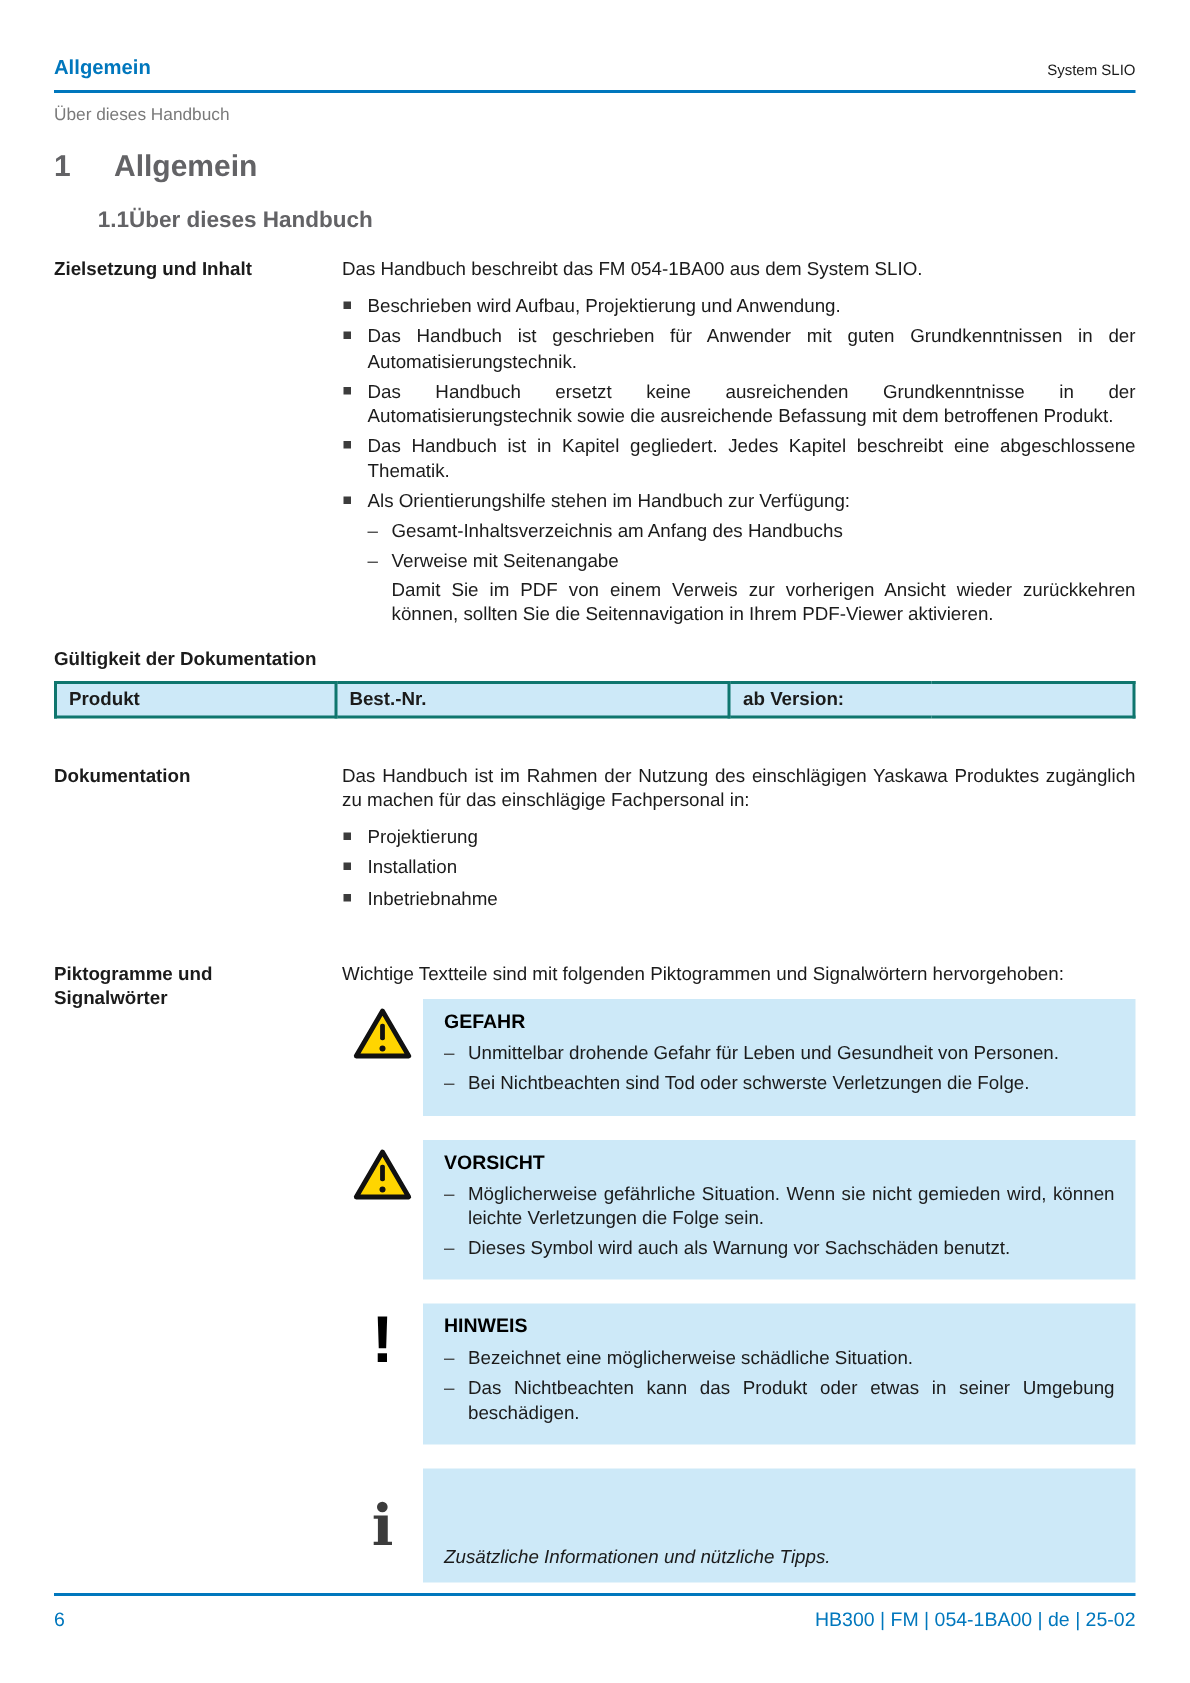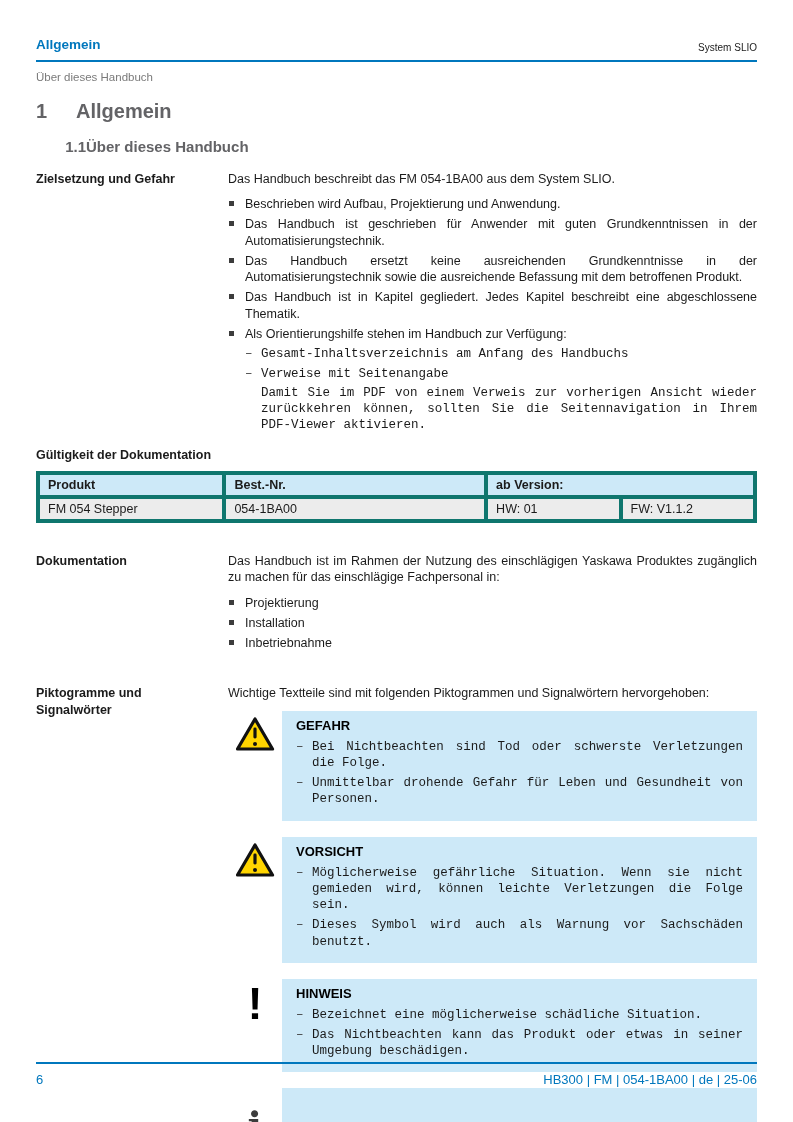--- a/index.html
+++ b/index.html
@@ -36,29 +36,29 @@
   .row{display:flex;margin-top:14px;}
   .label-col{flex:0 0 192px;width:192px;font-weight:bold;padding-right:14px;}
   .content-col{flex:1;min-width:0;}
   p.intro{margin:0 0 9px 0;text-align:justify;}
 
   ul.squares{list-style:none;margin:0;padding:0;}
   ul.squares>li{position:relative;padding-left:17px;margin-bottom:4px;text-align:justify;}
   ul.squares>li::before{content:"";position:absolute;left:1px;top:5px;width:5px;height:5px;background:#3c3c3c;}
 
   .dash-list{margin-top:4px;}
-  .dash-item{position:relative;padding-left:16px;margin-bottom:4px;text-align:justify;font-family:Liberation Mono, monospace;}
+  .dash-item{position:relative;padding-left:16px;margin-bottom:4px;text-align:justify;}
   .dash-item::before{content:"–";position:absolute;left:0;top:0;color:#3c3c3c;}
   .dash-note{margin-top:2px;text-align:justify;}
 
   
   .section-label{font-weight:bold;margin-top:10px;}
   table.validity{width:100%;border-collapse:collapse;margin-top:7px;font-size:12.5px;}
   table.validity th,table.validity td{
-    border:4px solid #0f766e;padding:2px 8px;text-align:left;height:20px;vertical-align:middle;}
+    border:2px solid #0f766e;padding:2px 8px;text-align:left;height:20px;vertical-align:middle;}
   table.validity th{background:var(--box-blue);font-weight:bold;}
   table.validity td{background:var(--row-gray);font-weight:normal;}
 
   .row-doc{margin-top:30px;}
   .row-pikto{margin-top:30px;}
 
   
   .notice{display:flex;margin-top:0;margin-bottom:16px;}
   .notice-icon{flex:0 0 54px;background:#fff;display:flex;justify-content:center;
     align-items:flex-start;padding-top:5px;}
@@ -92,21 +92,21 @@
     <span class="num">1</span>
     <span>Allgemein</span>
   </div>
 
   <div class="h2">
     <span class="num">1.1</span>
     <span>Über dieses Handbuch</span>
   </div>
 
   <div class="row">
-    <div class="label-col">Zielsetzung und Gefahr</div>
+    <div class="label-col">Zielsetzung und Inhalt</div>
     <div class="content-col">
       <p class="intro">Das Handbuch beschreibt das FM 054-1BA00 aus dem System SLIO.</p>
       <ul class="squares">
         <li><span>Beschrieben wird Aufbau, Projektierung und Anwendung.</span></li>
         <li><span>Das Handbuch ist geschrieben für Anwender mit guten Grundkenntnissen in der Automatisierungstechnik.</span></li>
         <li><span>Das Handbuch ersetzt keine ausreichenden Grundkenntnisse in der Automatisierungstechnik sowie die ausreichende Befassung mit dem betroffenen Produkt.</span></li>
         <li><span>Das Handbuch ist in Kapitel gegliedert. Jedes Kapitel beschreibt eine abgeschlossene Thematik.</span></li>
         <li>
           <span>Als Orientierungshilfe stehen im Handbuch zur Verfügung:</span>
           <div class="dash-list">
@@ -128,26 +128,20 @@
         <col style="width:36.5%">
         <col style="width:18.75%">
         <col style="width:18.75%">
     </colgroup>
     <tbody>
         <tr>
       <th>Produkt</th>
       <th>Best.-Nr.</th>
       <th colspan="2">ab Version:</th>
     </tr>
-    <tr>
-      <td>FM 054 Stepper</td>
-      <td>054-1BA00</td>
-      <td>HW: 01</td>
-      <td>FW: V1.1.2</td>
-    </tr>
   </tbody>
     </table>
 
   <div class="row row-doc">
     <div class="label-col">Dokumentation</div>
     <div class="content-col">
       <p class="intro">Das Handbuch ist im Rahmen der Nutzung des einschlägigen Yaskawa Produktes zugänglich zu machen für das einschlägige Fachpersonal in:</p>
       <ul class="squares">
         <li><span>Projektierung</span></li>
         <li><span>Installation</span></li>
@@ -164,22 +158,22 @@
       <div class="notice">
         <div class="notice-icon">
           <svg width="40" height="36" viewBox="0 0 40 36" aria-hidden="true">
             <path d="M20 3 L37.5 33 H2.5 Z" fill="#ffd500" stroke="#111" stroke-width="3.2" stroke-linejoin="round"></path>
             <rect x="18.4" y="11.5" width="3.2" height="11" rx="1.4" fill="#111"></rect>
             <circle cx="20" cy="28" r="2" fill="#111"></circle>
           </svg>
         </div>
         <div class="notice-body">
           <div class="signal-word">GEFAHR</div>
+          <div class="dash-item">Unmittelbar drohende Gefahr für Leben und Gesundheit von Personen.</div>
           <div class="dash-item">Bei Nichtbeachten sind Tod oder schwerste Verletzungen die Folge.</div>
-          <div class="dash-item">Unmittelbar drohende Gefahr für Leben und Gesundheit von Personen.</div>
         </div>
       </div>
 
       <div class="notice">
         <div class="notice-icon">
           <svg width="40" height="36" viewBox="0 0 40 36" aria-hidden="true">
             <path d="M20 3 L37.5 33 H2.5 Z" fill="#ffd500" stroke="#111" stroke-width="3.2" stroke-linejoin="round"></path>
             <rect x="18.4" y="11.5" width="3.2" height="11" rx="1.4" fill="#111"></rect>
             <circle cx="20" cy="28" r="2" fill="#111"></circle>
           </svg>
@@ -211,14 +205,14 @@
         </div>
       </div>
 
     </div>
   </div>
 
 </div>
 
 <div class="footer">
   <span>6</span>
-  <span>HB300 | FM | 054-1BA00 | de | 25-06</span>
+  <span>HB300 | FM | 054-1BA00 | de | 25-02</span>
 </div>
 
 </body></html>

